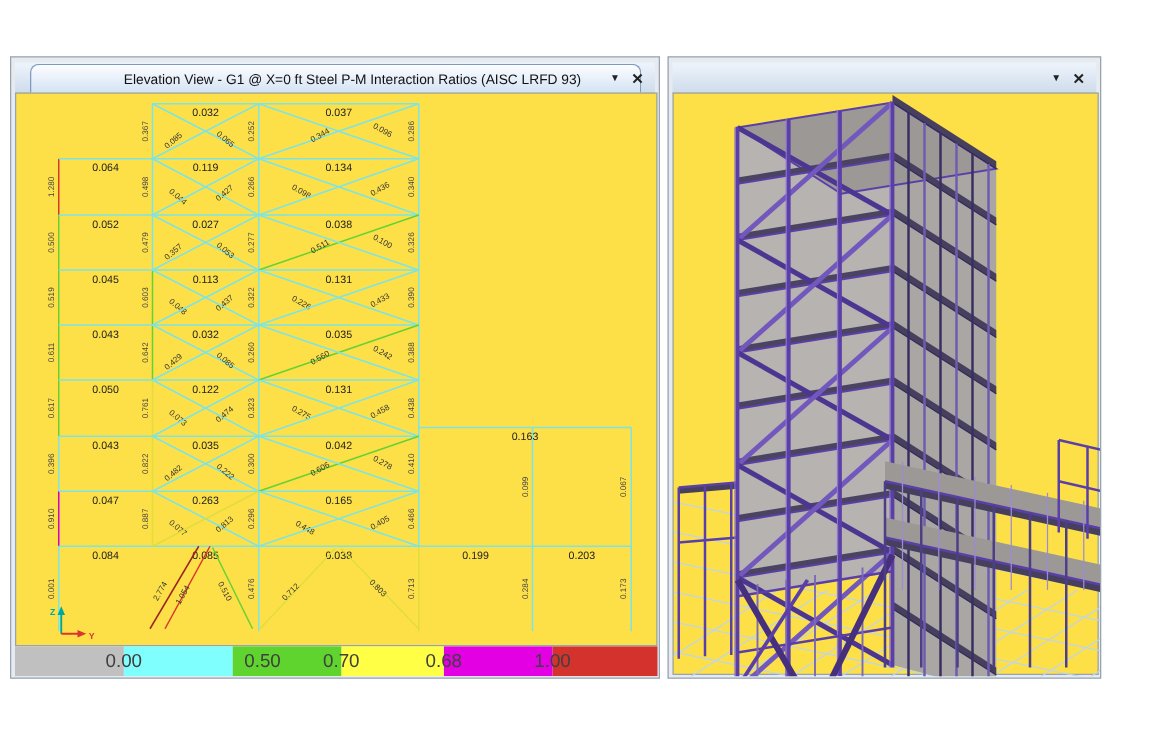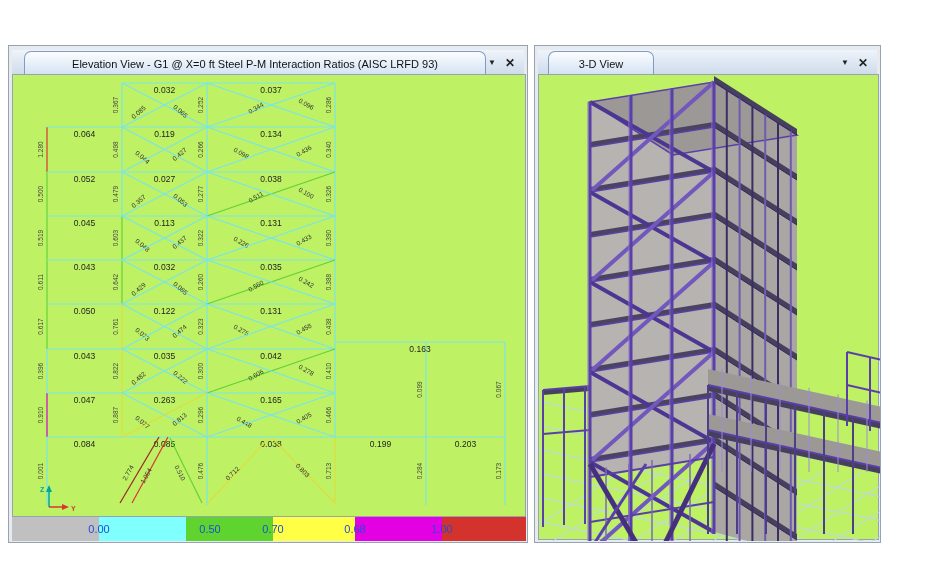--- a/index.html
+++ b/index.html
@@ -8,32 +8,32 @@
   .titlebar{position:absolute;left:3px;right:3px;top:4px;height:24px;
     background:linear-gradient(#eef4fb,#cfdcec);border-bottom:1px solid #8fa3ba;}
   .tab{position:absolute;top:1px;height:23px;
     background:linear-gradient(#fcfdff,#d2e2f4);border:1px solid #7f9cbe;border-bottom:none;
     border-radius:7px 7px 0 0;display:flex;align-items:center;justify-content:center;
     font-size:11px;color:#111;}
   .winbtn{position:absolute;top:5px;width:16px;height:15px;display:flex;align-items:center;
     justify-content:center;color:#222;cursor:default;}
   .dd{font-size:8px;}
   .cl{font-size:12px;font-weight:bold;}
-  .client{position:absolute;background:#bef264;border:1px solid #96a3b3;box-sizing:border-box;}
+  .client{position:absolute;background:#fde047;border:1px solid #96a3b3;box-sizing:border-box;}
   .legend{position:absolute;overflow:hidden;}
   .legend .seg{position:absolute;top:0;bottom:0;}
-  .legend .lbl{position:absolute;top:50%;transform:translate(-50%,-50%);font-size:11px;color:#1d4ed8;}
+  .legend .lbl{position:absolute;top:50%;transform:translate(-50%,-50%);font-size:15px;color:#404040;}
   svg{display:block;}
 </style>
 </head>
 <body>
 
 <div class="window" style="left:8px;top:45px;width:520px;height:498px;">
   <div class="titlebar">
-    <div class="tab" style="left:12px;width:460px;">
+    <div class="tab" style="left:12px;width:460px;padding-left:27px;">
       <span>Elevation View - G1 @ X=0 ft  Steel P-M Interaction Ratios  (AISC LRFD 93)</span>
     </div>
     <div class="winbtn dd" style="right:24px;">
       <span>▼</span>
     </div>
     <div class="winbtn cl" style="right:6px;">
       <span>✕</span>
     </div>
   </div>
   <div class="client" style="left:3px;top:28px;width:514px;height:443px;">
@@ -268,23 +268,20 @@
     <span class="lbl" style="left:87px;">0.00</span>
     <span class="lbl" style="left:174px;margin-left:24px;">0.50</span>
     <span class="lbl" style="left:261px;text-align:center;">0.70</span>
     <span class="lbl" style="left:343px;">0.68</span>
     <span class="lbl" style="left:430px;text-align:right;">1.00</span>
   </div>
 </div>
 
 <div class="window" style="left:534px;top:45px;width:347px;height:498px;">
   <div class="titlebar">
-    <div class="tab" style="left:10px;width:104px;">
-      <span>3-D View</span>
-    </div>
     <div class="winbtn dd" style="right:24px;">
       <span>▼</span>
     </div>
     <div class="winbtn cl" style="right:6px;">
       <span>✕</span>
     </div>
   </div>
   <div class="client" style="left:3px;top:28px;width:341px;height:466px;">
     <svg id="td-svg" width="341" height="466" viewBox="537 73 341 466">
         <g>

